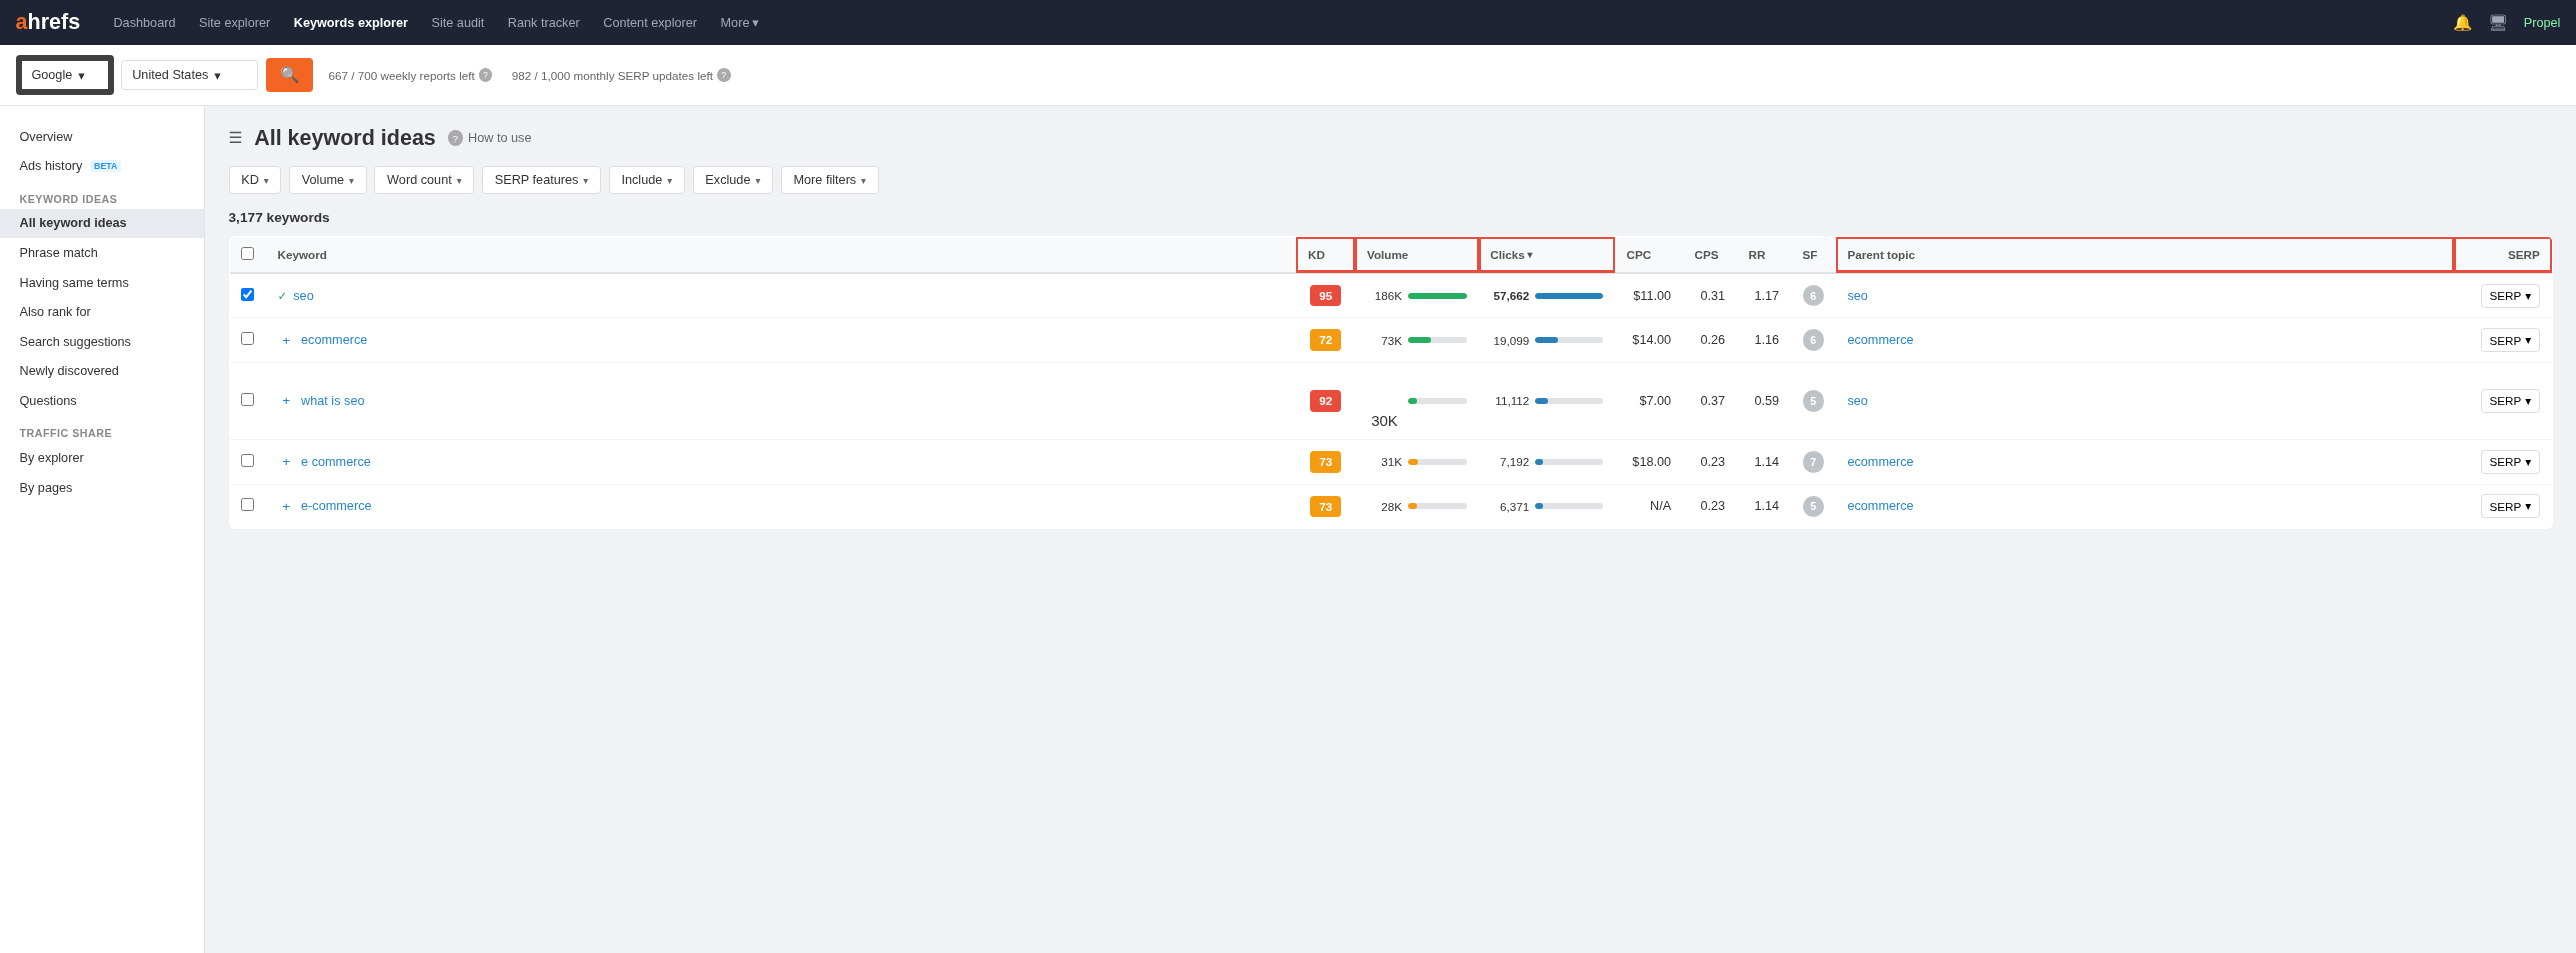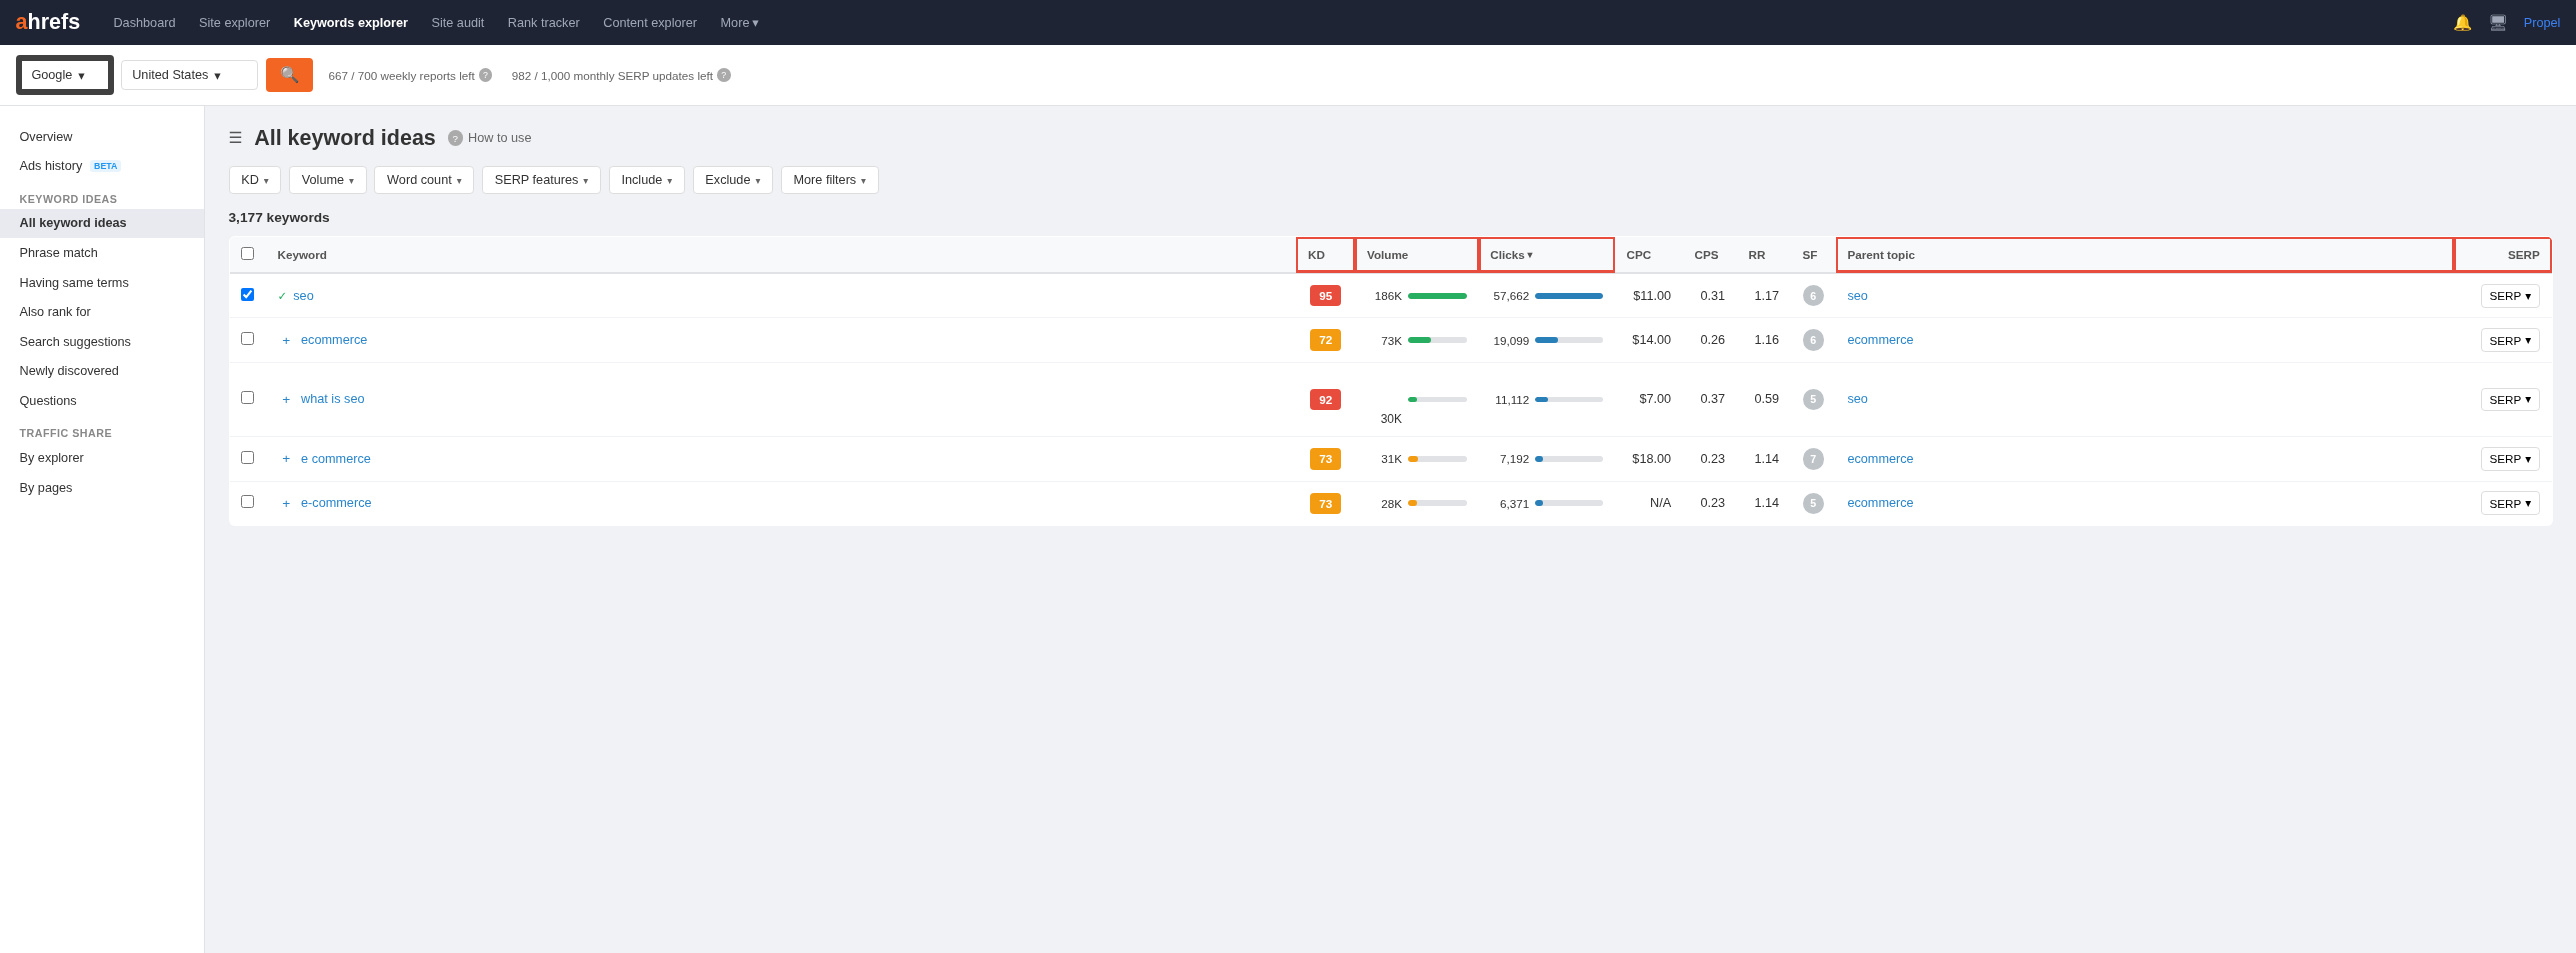--- a/index.html
+++ b/index.html
@@ -26,21 +26,21 @@
     }
     .nav-link {
       color: #a0a8b8; font-size: 12.7px; padding: 3.9px 9.8px; cursor: pointer; text-decoration: none; border-radius: 3.9px;
     }
     .nav-link.active { color: #fff; font-weight: 600; }
     .nav-more { display: flex; align-items: center; gap: 2.9px; }
     .nav-right {
       display: flex; align-items: center; gap: 15.6px;
     }
     .nav-icon { color: #a0a8b8; font-size: 15.6px; cursor: pointer; }
-    .nav-user { color: #3b82f6; font-size: 12.7px; cursor: pointer; text-align: right; }
+    .nav-user { color: #86efac; font-size: 12.7px; cursor: pointer; text-align: right; }
 
     
     .search-bar {
       background: #fff;
       border-bottom: 1px solid #e0e2e6;
       display: flex;
       align-items: center;
       padding: 9.8px 15.6px;
       gap: 7.8px;
     }
@@ -407,21 +407,21 @@
     </td>
     <td class="col-volume">
       <div class="volume-bar-wrap" style="justify-content:flex-end;">
         <span style="font-size:11.7px;color:#333;min-width:35px;text-align:right;">186K</span>
         <div class="volume-bar-bg">
           <div class="volume-bar-fill" style="width:100%;background:#27ae60;"></div>
         </div>
       </div>
     </td>
     <td class="col-clicks">
-      <div class="clicks-bar-wrap" style="justify-content:flex-start;">
+      <div class="clicks-bar-wrap" style="justify-content:flex-start;font-weight:bold;">
         <span class="clicks-value">57,662</span>
         <div class="clicks-bar-bg">
           <div class="clicks-bar-fill" style="width:100%;"></div>
         </div>
       </div>
     </td>
     <td class="col-cpc" style="text-align:right;">$11.00</td>
     <td class="col-cps" style="text-align:right;">0.31</td>
     <td class="col-rr" style="text-align:right;">1.17</td>
     <td class="col-sf" style="text-align:center;">
@@ -490,21 +490,21 @@
       <span style="display:inline-flex;align-items:center;gap:5.9px;">
         <span class="add-btn">+</span>
         <a class="keyword-link">what is seo</a>
       </span>
     </td>
     <td class="col-kd" style="text-align:center;">
       <span class="kd-badge" style="background:#e74c3c;">92</span>
     </td>
     <td class="col-volume">
       <div class="volume-bar-wrap" style="justify-content:flex-end;">
-        <span style="font-size:12px;color:#333;min-width:35px;text-align:right;margin-top:40px;">30K</span>
+        <span style="font-size:15px;color:#333;min-width:35px;text-align:center;margin-top:40px;">30K</span>
         <div class="volume-bar-bg">
           <div class="volume-bar-fill" style="width:16%;background:#27ae60;"></div>
         </div>
       </div>
     </td>
     <td class="col-clicks">
       <div class="clicks-bar-wrap" style="justify-content:flex-end;">
         <span class="clicks-value">11,112</span>
         <div class="clicks-bar-bg">
           <div class="clicks-bar-fill" style="width:19%;"></div>

